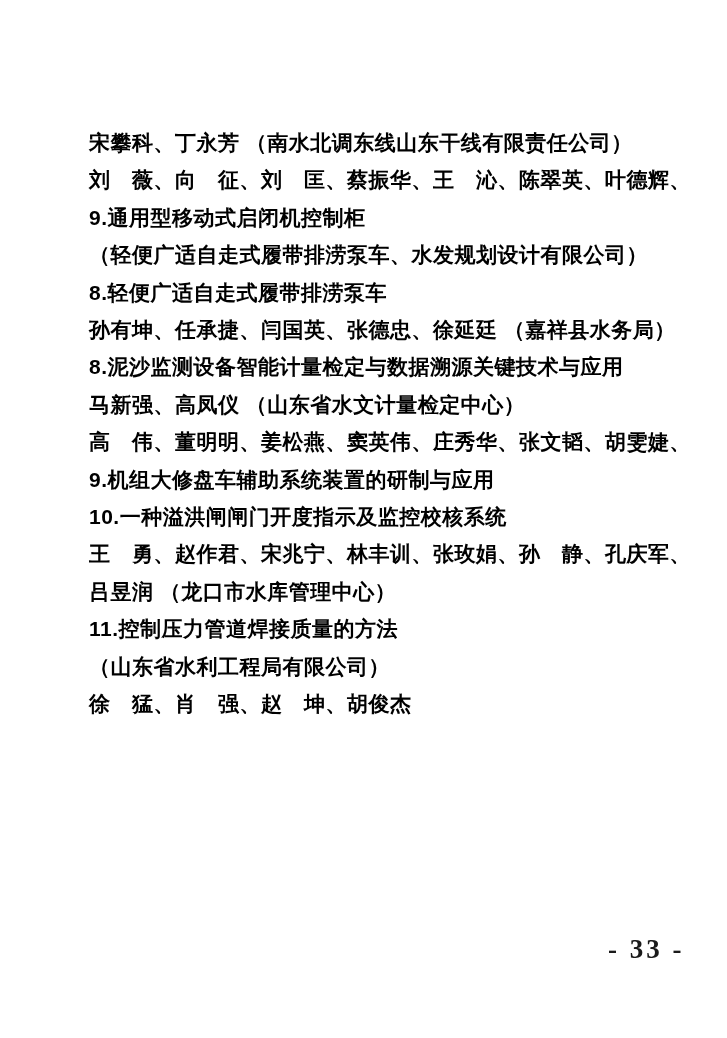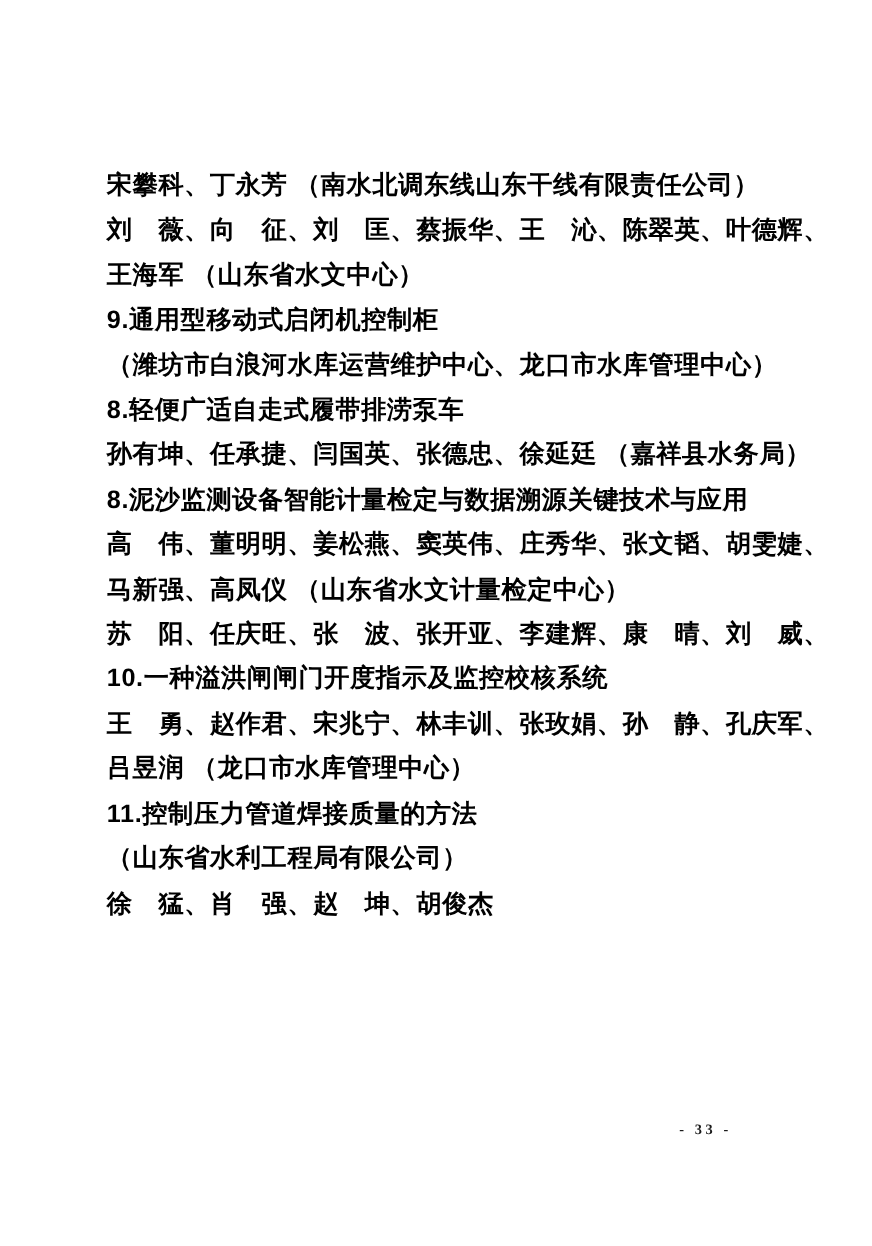--- a/index.html
+++ b/index.html
@@ -11,62 +11,61 @@
     position: relative;
     width: 727px;
     height: 1038px;
     background: #ffffff;
     overflow: hidden;
     font-family: "Liberation Sans", sans-serif;
   }
   .doc-body {
     position: absolute;
     left: 89px;
-    top: 136px;
+    top: 124px;
     right: 40px;
   }
   .doc-line {
     margin: 0;
     font-size: 21px;
     line-height: 37.4px;
     font-weight: 700;
     color: #000000;
     letter-spacing: 0.5px;
     white-space: nowrap;
   }
   .page-number {
     position: absolute;
     top: 934px;
-    left: 558px;
+    left: 608px;
     width: 60px;
     text-align: center;
     font-family: "Liberation Serif", serif;
-    font-size: 12px;
+    font-size: 27px;
     font-weight: 700;
     letter-spacing: 3px;
     color: #1a1a1a;
     white-space: nowrap;
   }
 </style>
 </head>
 <body>
 
 <div class="page">
   <main class="doc-body">
     <p class="doc-line">宋攀科、丁永芳 （南水北调东线山东干线有限责任公司）</p>
     <p class="doc-line">刘　薇、向　征、刘　匡、蔡振华、王　沁、陈翠英、叶德辉、</p>
-    <p class="doc-line">王海军 （山东省水文中心）</p>
     <p class="doc-line">9.通用型移动式启闭机控制柜</p>
-    <p class="doc-line">（潍坊市白浪河水库运营维护中心、龙口市水库管理中心）</p>
+    <p class="doc-line">（轻便广适自走式履带排涝泵车、水发规划设计有限公司）</p>
     <p class="doc-line">8.轻便广适自走式履带排涝泵车</p>
     <p class="doc-line">孙有坤、任承捷、闫国英、张德忠、徐延廷 （嘉祥县水务局）</p>
     <p class="doc-line">8.泥沙监测设备智能计量检定与数据溯源关键技术与应用</p>
+    <p class="doc-line">马新强、高凤仪 （山东省水文计量检定中心）</p>
     <p class="doc-line">高　伟、董明明、姜松燕、窦英伟、庄秀华、张文韬、胡雯婕、</p>
-    <p class="doc-line">马新强、高凤仪 （山东省水文计量检定中心）</p>
-    <p class="doc-line">苏　阳、任庆旺、张　波、张开亚、李建辉、康　晴、刘　威、</p>
+    <p class="doc-line">9.机组大修盘车辅助系统装置的研制与应用</p>
     <p class="doc-line">10.一种溢洪闸闸门开度指示及监控校核系统</p>
     <p class="doc-line">王　勇、赵作君、宋兆宁、林丰训、张玫娟、孙　静、孔庆军、</p>
     <p class="doc-line">吕昱润 （龙口市水库管理中心）</p>
     <p class="doc-line">11.控制压力管道焊接质量的方法</p>
     <p class="doc-line">（山东省水利工程局有限公司）</p>
     <p class="doc-line">徐　猛、肖　强、赵　坤、胡俊杰</p>
   </main>
 
   <div class="page-number">- 33 -</div>
 </div>

